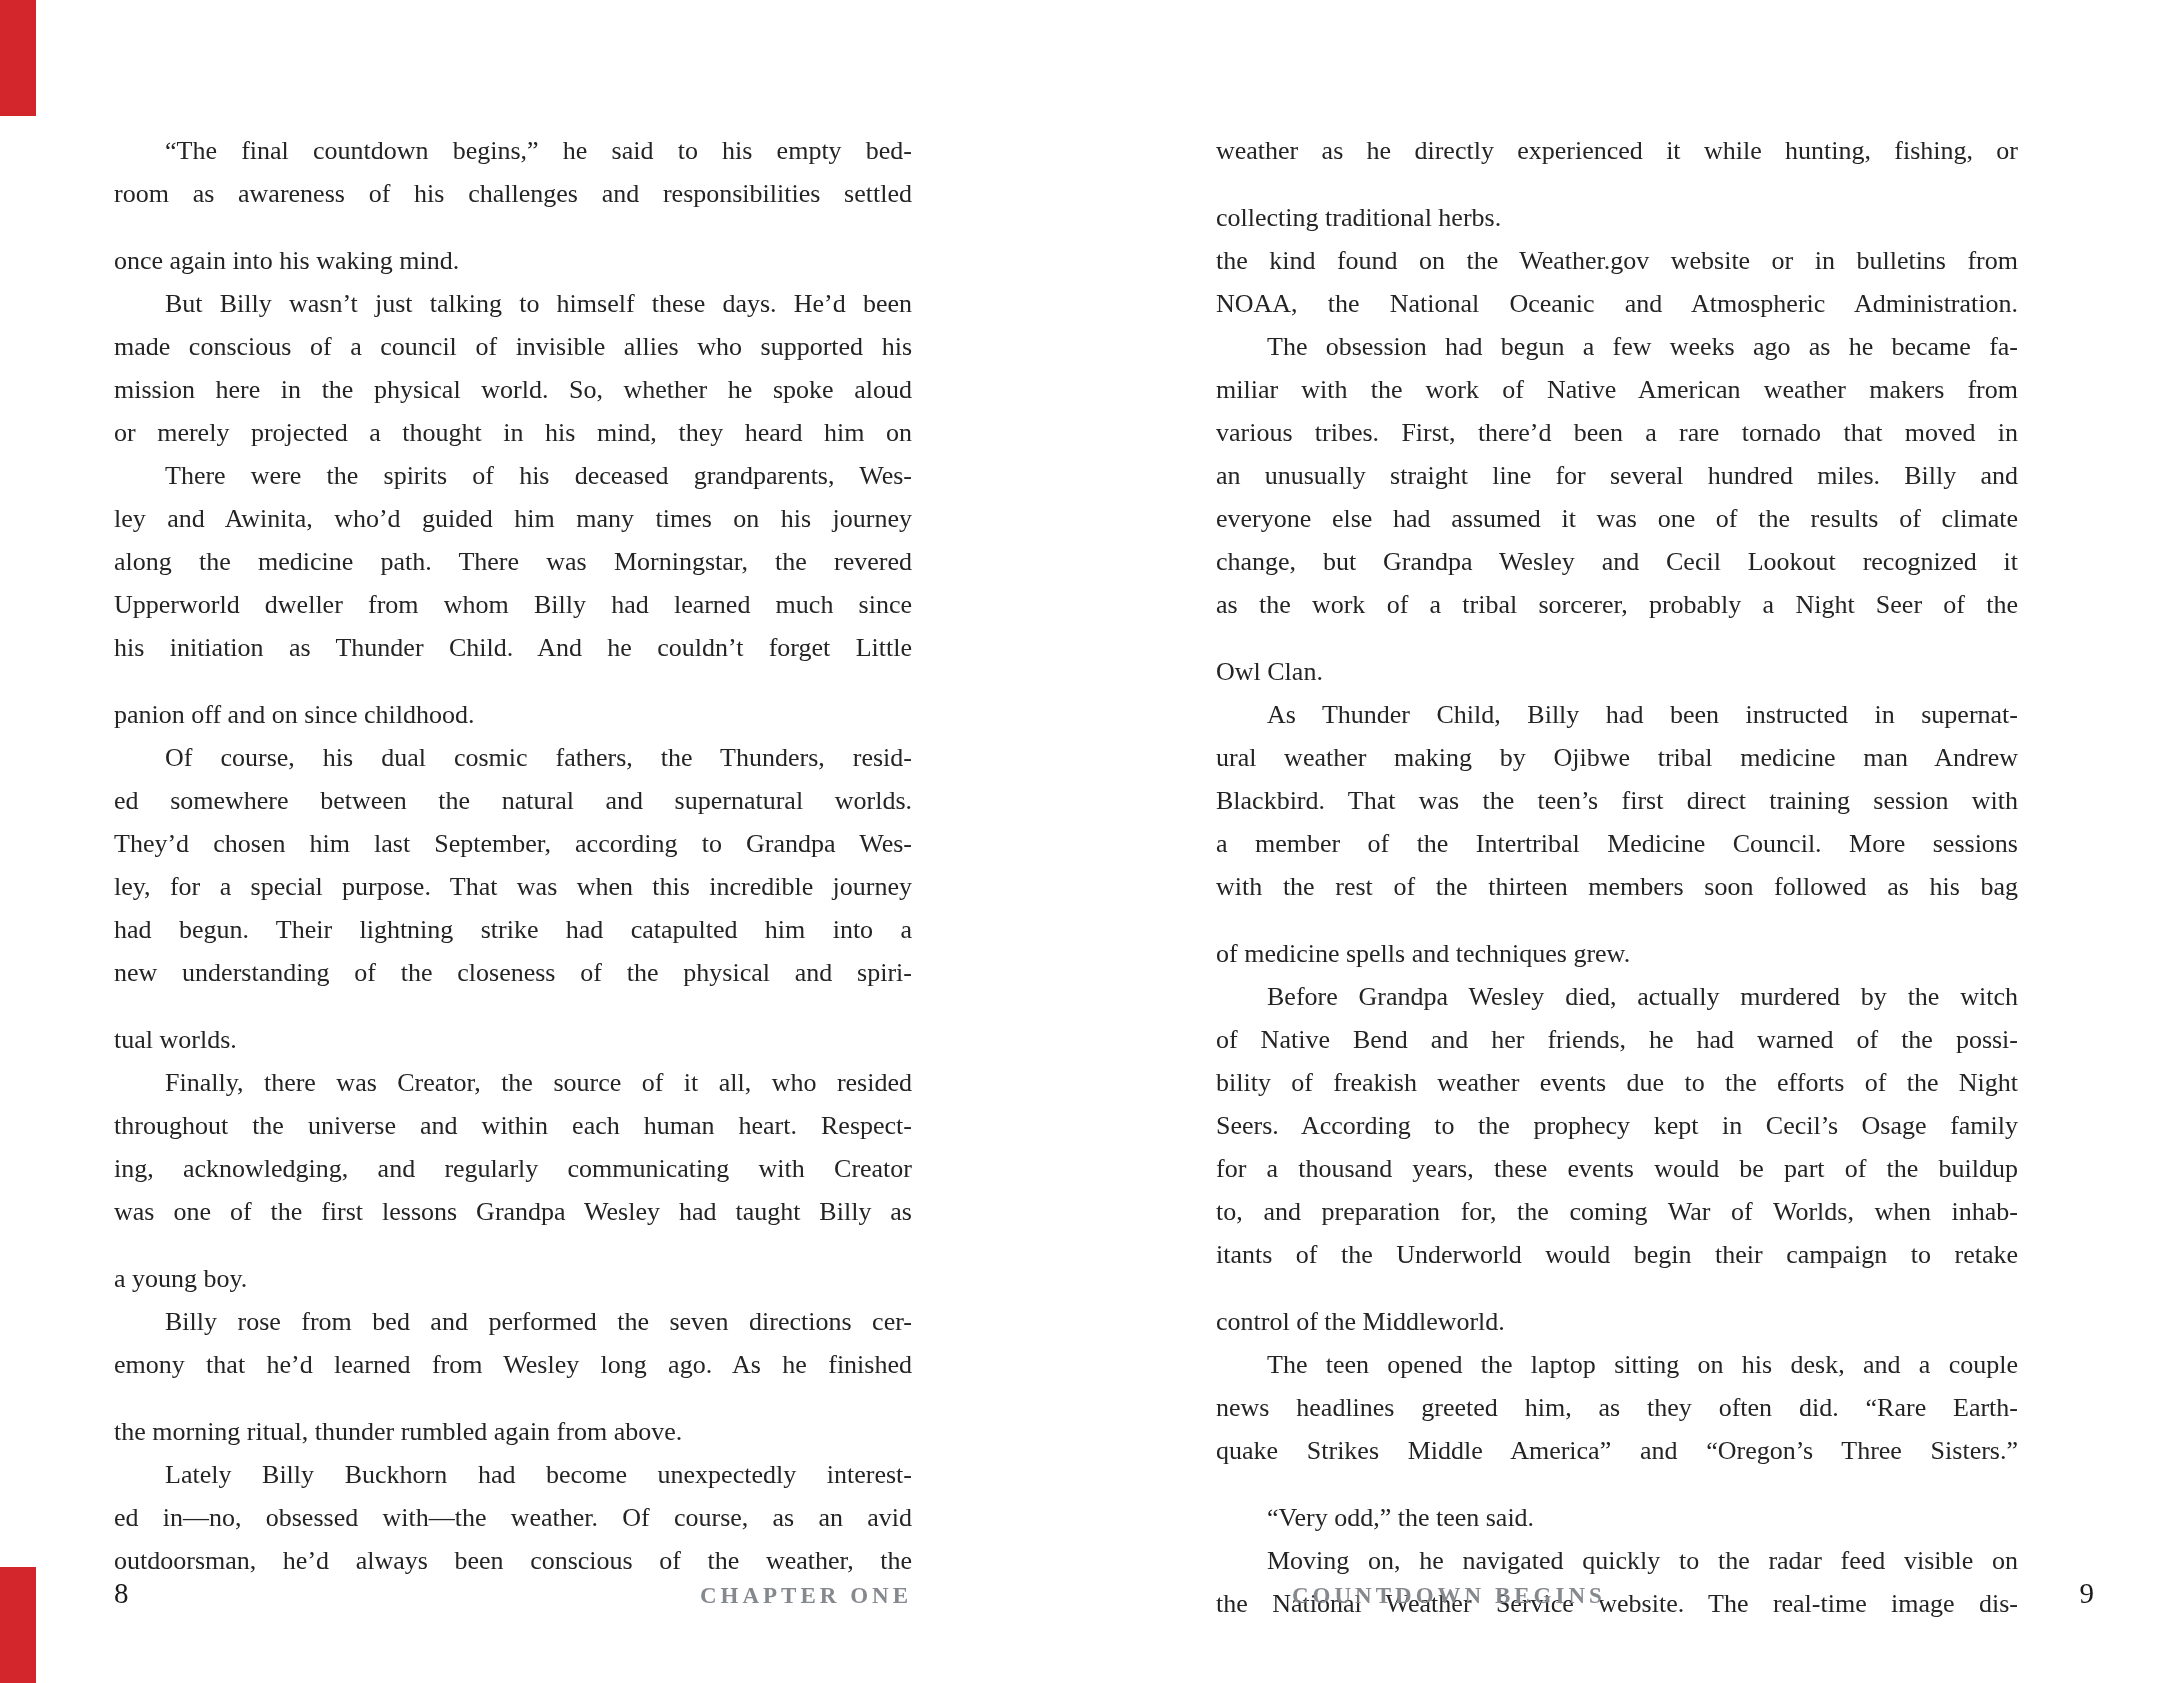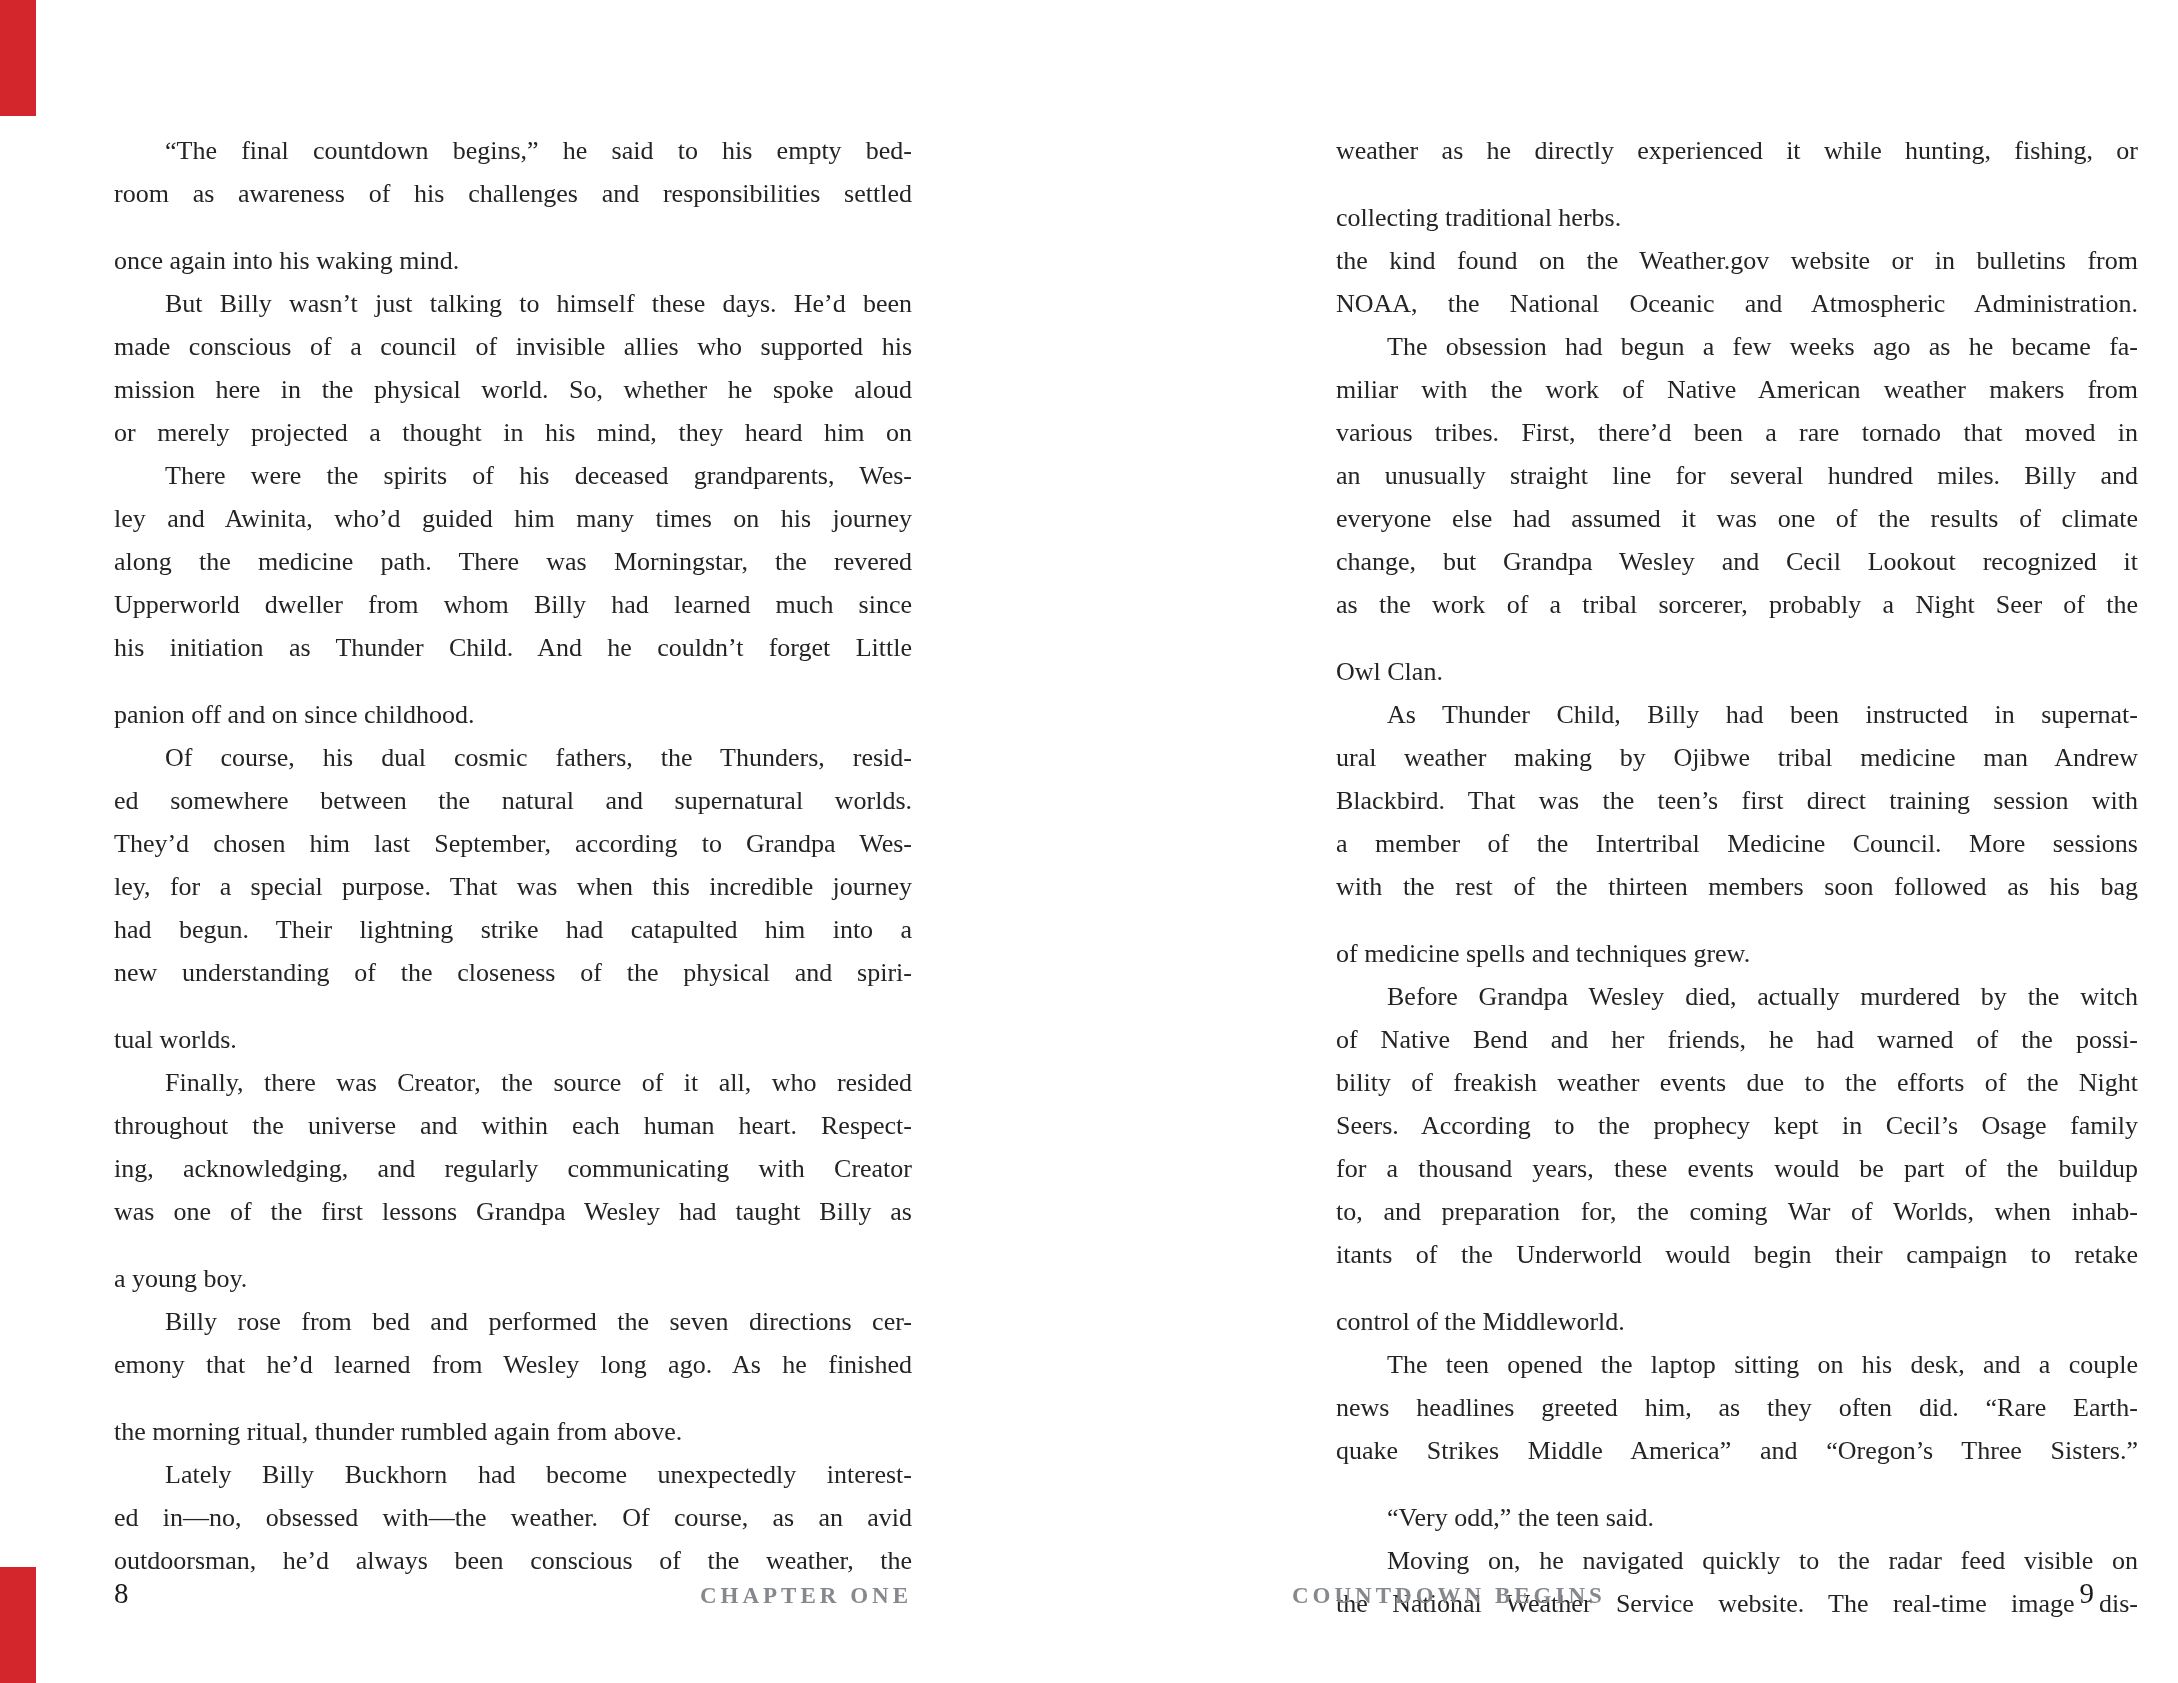--- a/index.html
+++ b/index.html
@@ -26,21 +26,21 @@
   .red-edge.top { top: 0; height: 116px; }
   .red-edge.bottom { top: 1567px; height: 116px; }
 
   .column {
     position: absolute;
     top: 129px;
     color: #242424;
     font-size: 26px;
   }
   .column.left  { left: 114px;  width: 798px; }
-  .column.right { left: 1336px; width: 802px; }
+  .column.right { left: 1216px; width: 802px; }
 
   .paragraph { margin: 0; padding: 0; }
   .text-line {
     line-height: 43px;
     height: 43px;
     text-align: justify;
     text-align-last: justify;
     -moz-text-align-last: justify;
   }
   .text-line.first { text-indent: 51px; }

